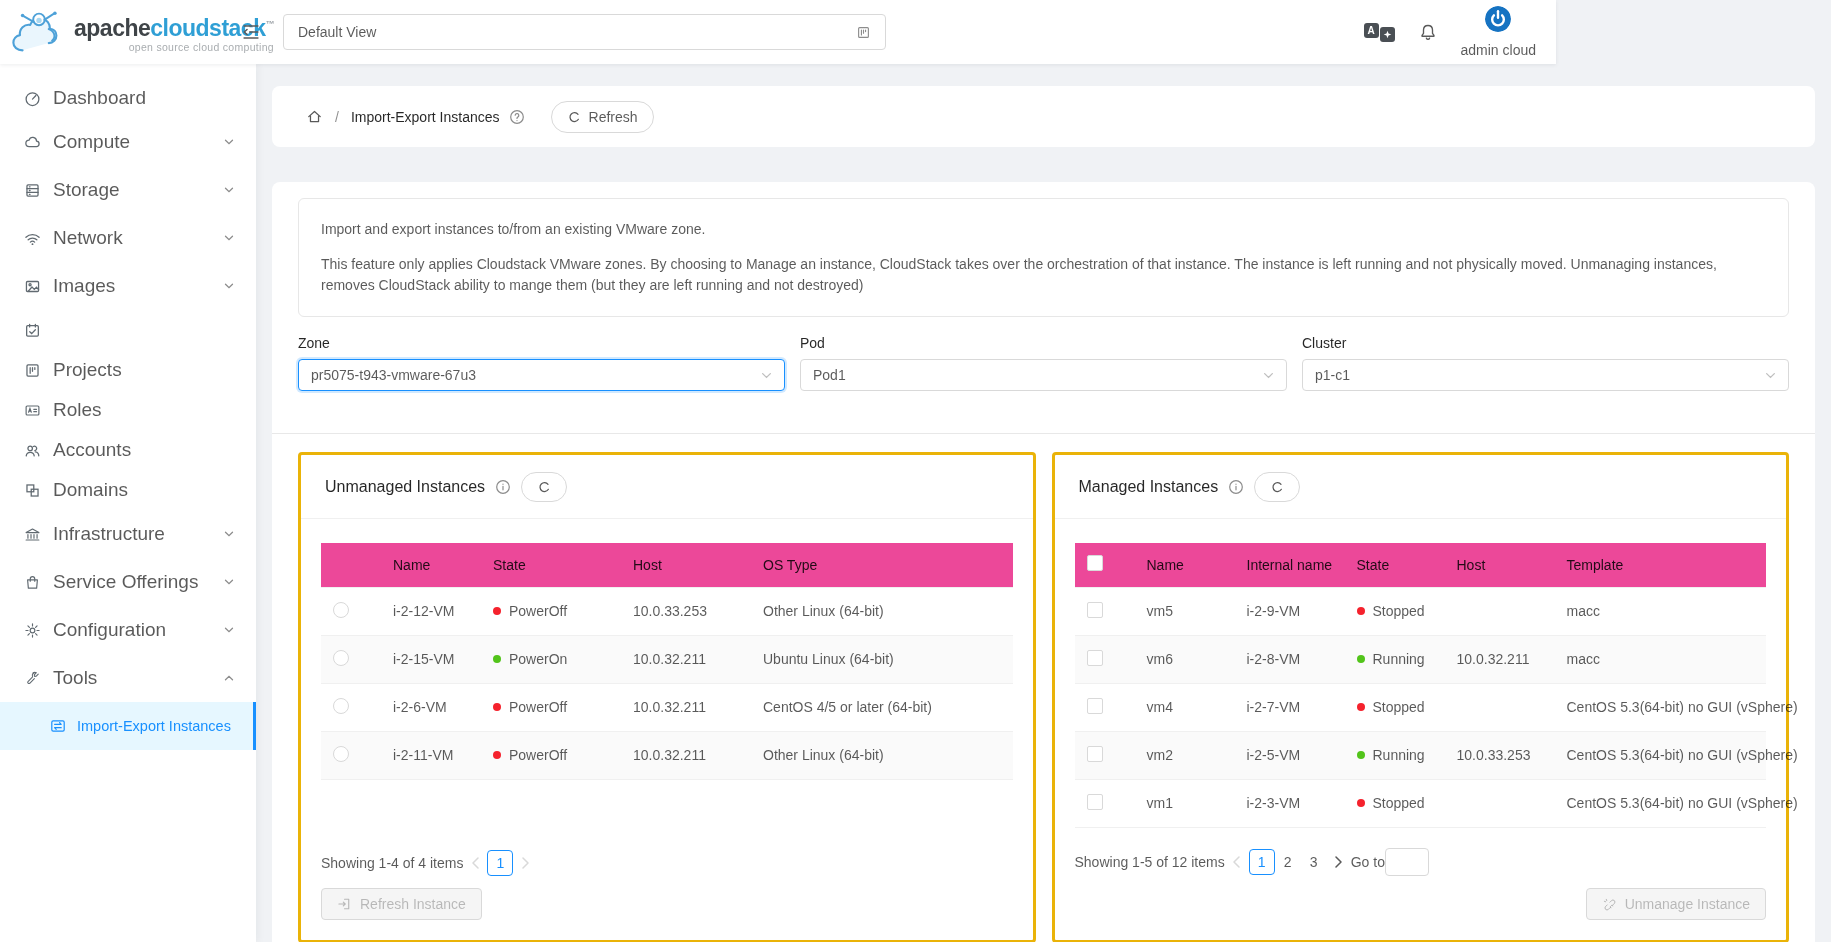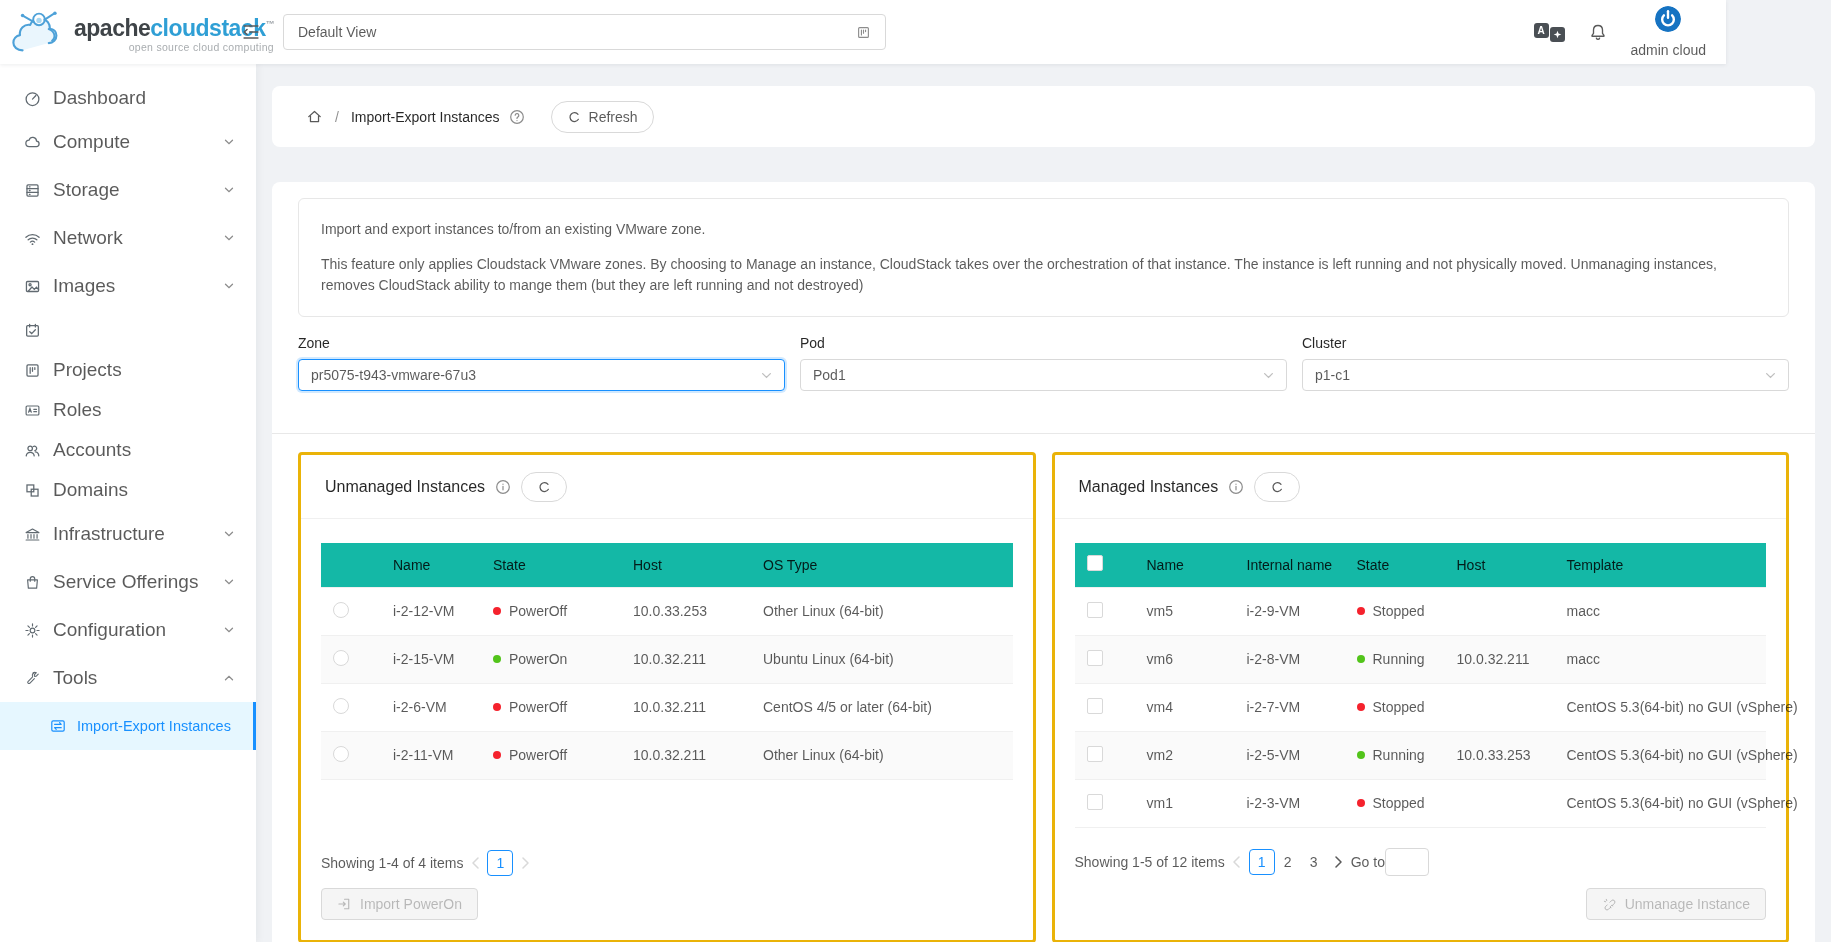--- a/index.html
+++ b/index.html
@@ -6,21 +6,21 @@
   html,body { width:1831px; height:942px; overflow:hidden; }
   body {
     font-family:"Liberation Sans","DejaVu Sans",sans-serif;
     font-size:14px; color:rgba(0,0,0,.65); background:#f0f2f5;
     position:relative;
   }
   svg { display:block; }
 
   
   .header {
-    position:absolute; top:0; left:0; width:1726px; height:64px;
+    position:absolute; top:0; left:0; width:1556px; height:64px;
     background:#fff; z-index:30; box-shadow:0 1px 4px rgba(0,21,41,.08);
   }
   .logo { position:absolute; left:10px; top:7px; display:flex; align-items:center; }
   .brand { margin-left:6px; display:flex; flex-direction:column; }
   .brand-line { font-size:23px; font-weight:bold; letter-spacing:-.5px; line-height:26px; }
   .brand-line .p1 { color:#3f4448; }
   .brand-line .p2 { color:#2f9fd5; }
   .brand-line sup { font-size:9px; color:#9aa0a5; }
   .tagline { font-size:10.5px; color:#a9adb0; letter-spacing:.3px; text-align:right; margin-top:1px; }
   .fold { position:absolute; left:241px; top:22px; width:20px; height:20px; color:#5a5a5a; cursor:pointer; }
@@ -95,21 +95,21 @@
   .panels { display:flex; gap:16px; align-items:stretch; }
   .panel { flex:1; border:3px solid #eab308; border-radius:4px; display:flex; flex-direction:column; }
   .p-head { height:64px; display:flex; align-items:center; gap:10px; padding:0 24px; border-bottom:1px solid #f0f0f0; }
   .p-title { font-size:16px; color:rgba(0,0,0,.85); font-weight:500; }
   .iinfo { width:16px; height:16px; color:#8c8c8c; cursor:pointer; }
   .mini-refresh { width:46px; height:30px; border:1px solid #d9d9d9; border-radius:15px;
     display:flex; align-items:center; justify-content:center; background:#fff; cursor:pointer; }
   .p-body { flex:1; display:flex; flex-direction:column; padding:24px 20px 20px; }
 
   table { width:100%; border-collapse:collapse; table-layout:fixed; }
-  th { background:#14b8a6; height:44px; text-align:left; padding:4px 12px;
+  th { background:#ec4899; height:44px; text-align:left; padding:4px 12px;
        color:rgba(0,0,0,.85); font-weight:normal; border-bottom:1px solid #f0f0f0; white-space:nowrap; }
   td { height:48px; padding:4px 12px; border-bottom:1px solid #f0f0f0; white-space:nowrap; overflow:visible; }
   tbody tr:nth-child(even) { background:#fafafa; }
   .radio { width:16px; height:16px; border:1px solid #d9d9d9; border-radius:50%; background:#fff; display:inline-block; cursor:pointer; }
   .cbox  { width:16px; height:16px; border:1px solid #d9d9d9; border-radius:2px;  background:#fff; display:inline-block; cursor:pointer; }
   .state { display:flex; align-items:center; gap:8px; }
   .dot { width:8px; height:8px; border-radius:50%; flex:none; }
 
   .pager { margin-top:auto; padding-top:20px; display:flex; align-items:center; gap:0; }
   .pg-arrow { width:24px; height:24px; display:flex; align-items:center; justify-content:center; cursor:pointer; }
@@ -568,21 +568,21 @@
                   <use href="#i-chev-right"></use>
                 </svg>
               </span>
           </div>
 
           <div class="action-row">
             <button class="btn-disabled">
               <svg class="bic" viewBox="0 0 16 16" fill="none" stroke="currentColor" stroke-width="1.3" stroke-linecap="round" stroke-linejoin="round">
                   <use href="#i-import"></use>
                 </svg>
-              <span>Import PowerOn</span>
+              <span>Refresh Instance</span>
             </button>
           </div>
         </div>
       </div>
 
       <div class="panel">
         <div class="p-head">
           <span class="p-title">Managed Instances</span>
           <svg class="iinfo" viewBox="0 0 16 16" fill="none" stroke="currentColor" stroke-width="1.2" stroke-linecap="round">
               <use href="#i-info"></use>

